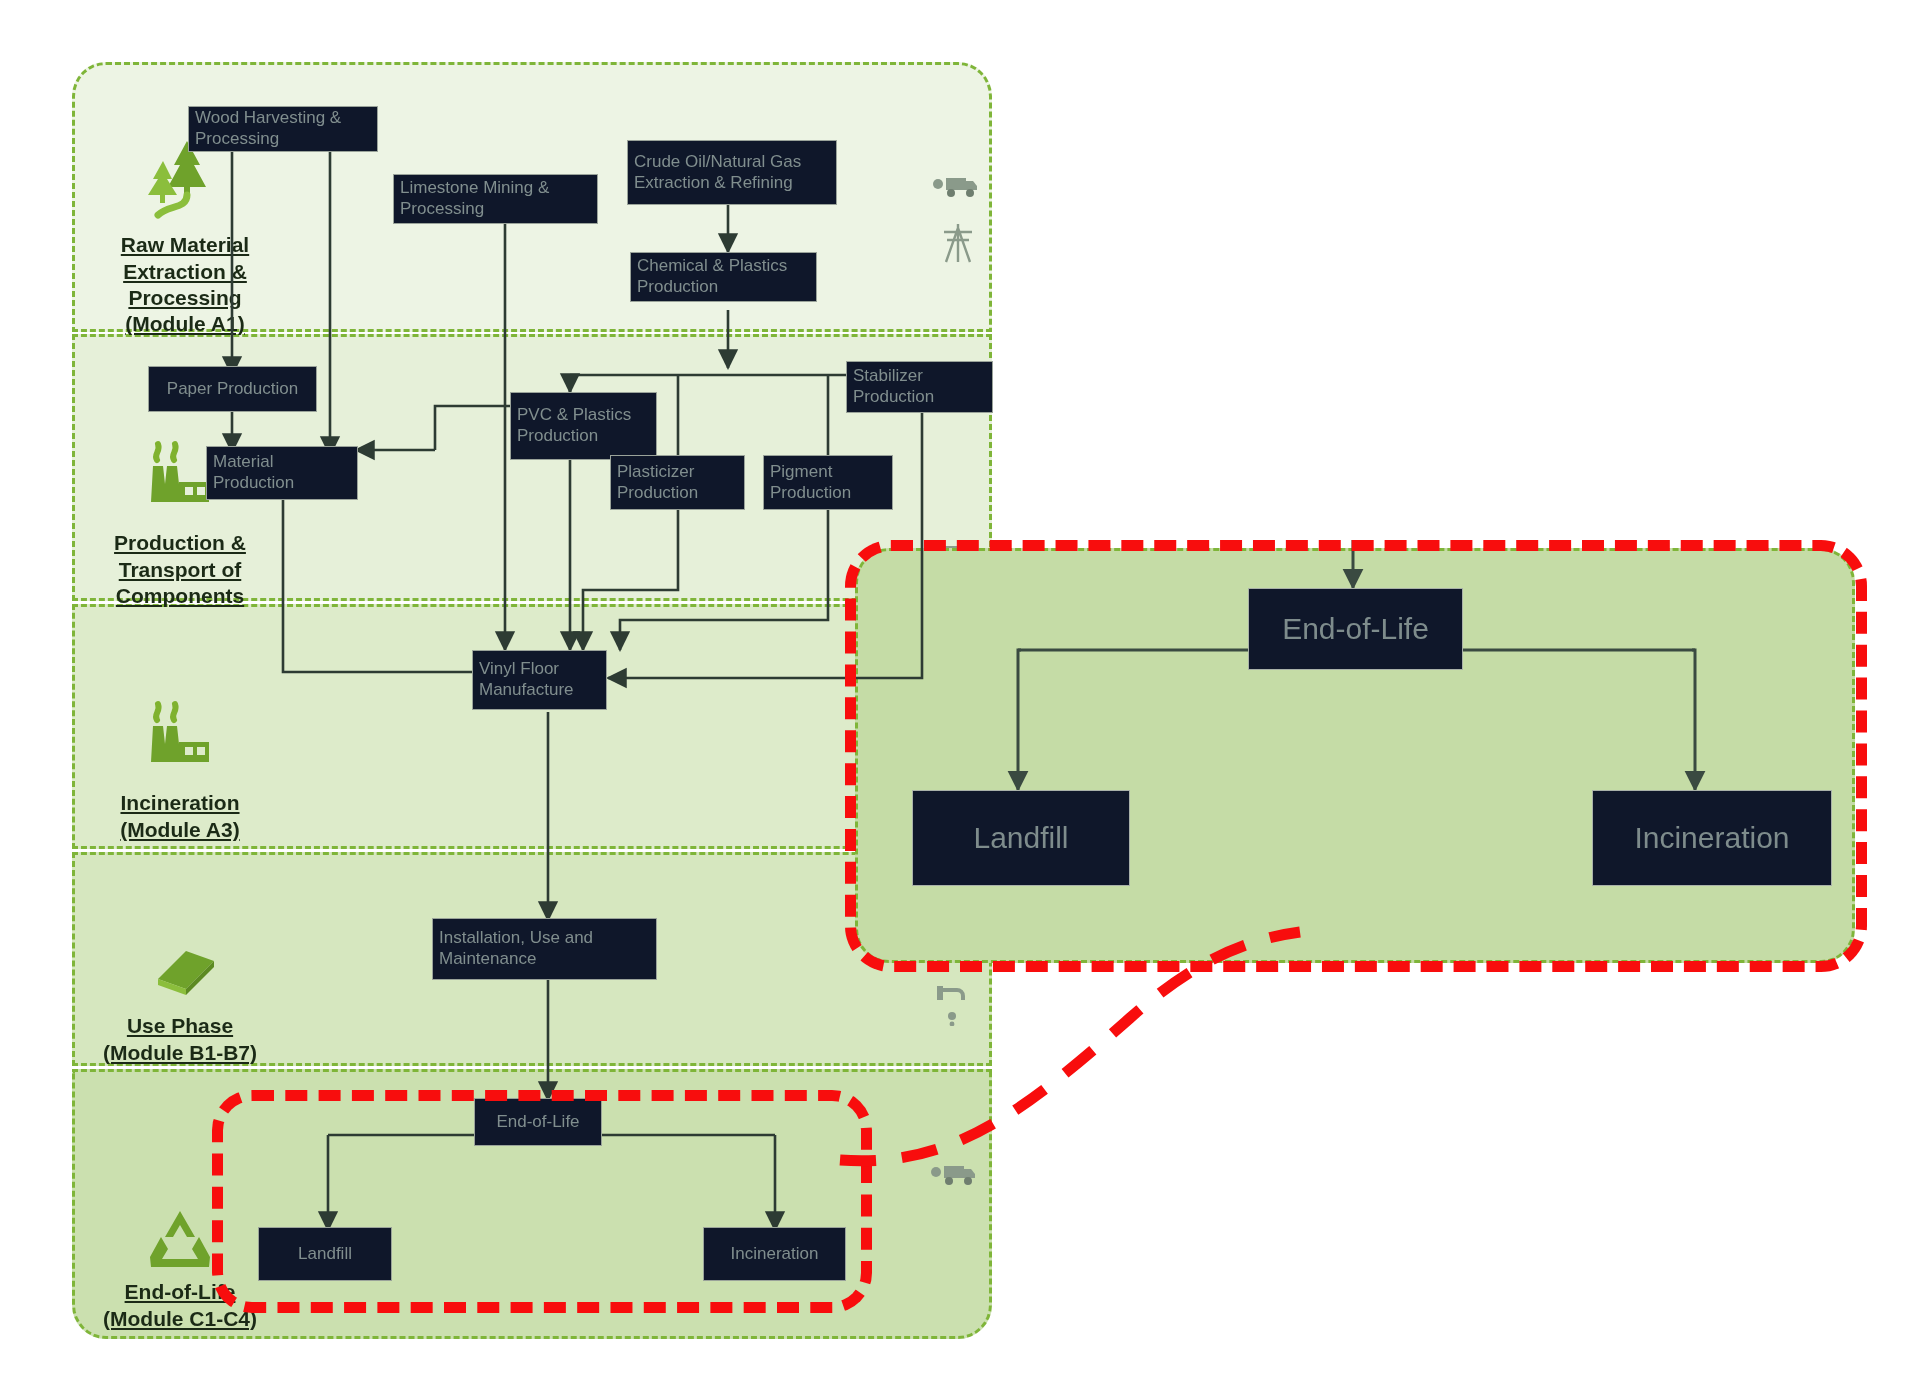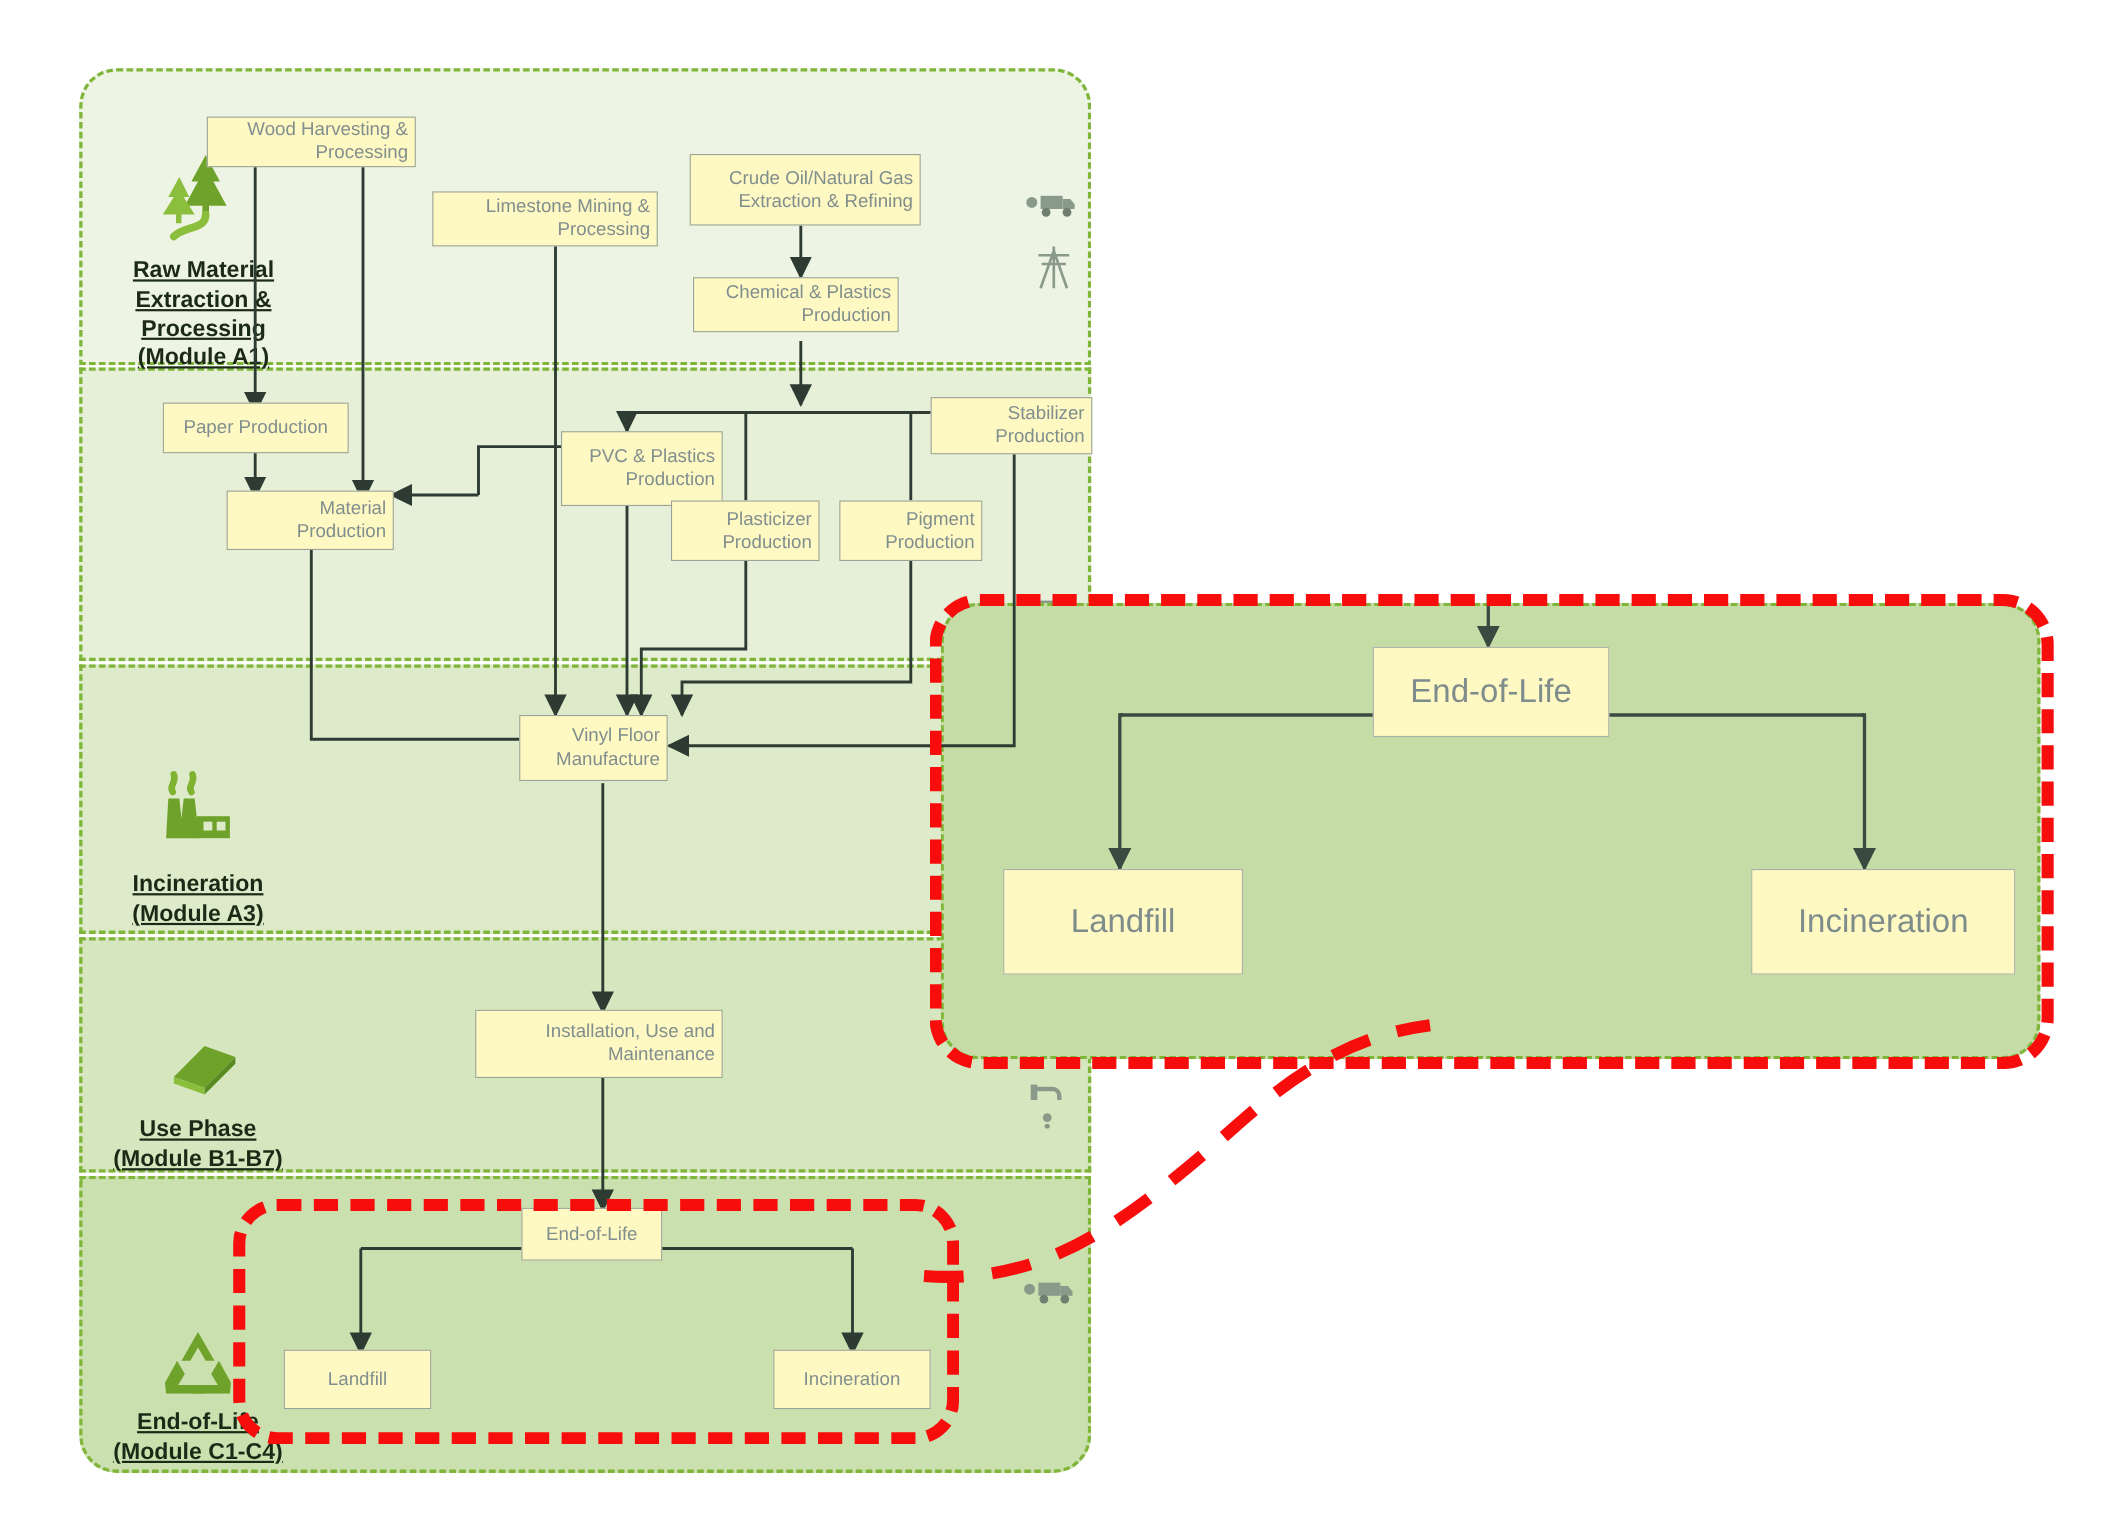--- a/index.html
+++ b/index.html
@@ -20,23 +20,23 @@
            background:#D6E7BF;}
   .band-c{ left:72px;  top:1069px;width:920px; height:270px;
            background:#CBE0AF; border-radius:0 0 34px 34px;}
 
   
   .stage-label{position:absolute;text-align:center;color:#1b2a16;
                font-size:21px;font-weight:bold;line-height:1.25;width:170px;text-decoration:underline;}
   .stage-icon{display:block;margin:0 auto 6px auto;}
 
   
-  .node{position:absolute;background:#fef9c3;border:1.6px solid #9aa39a;
+  .node{position:absolute;background:#0f172a;border:1.6px solid #9aa39a;
         box-sizing:border-box;display:flex;align-items:center;
-        justify-content:center;text-align:right;color:#808e8e;
+        justify-content:center;text-align:left;color:#808e8e;
         font-size:17px;line-height:1.22;padding:3px 6px;}
 
   .node.big{font-size:30px;color:#7e8c8c;border:1.8px solid #a9b1a9;}
 
   
   #wires{position:absolute;left:0;top:0;width:1920px;height:1387px;
          pointer-events:none;}
 
   
   .callout-panel{position:absolute;left:855px;top:548px;width:1000px;height:415px;
@@ -70,20 +70,35 @@
         <path d="M17 26 L26 44 H21 L31 60 H19 V68 H14 V60 H2 L12 44 H7 Z" fill="#8BBE3C"></path>
         <path d="M41 60 C41 74 22 70 12 80" stroke="#8BBE3C" stroke-width="7" fill="none" stroke-linecap="round"></path>
       </svg>
     </span>
     <span>Raw Material</span><br>
     <span>Extraction &amp;</span><br>
     <span>Processing</span><br>
     <span>(Module A1)</span>
   </div>
 
+  <div class="stage-label" style="left:95px;top:440px;">
+    <span class="stage-icon">
+      <svg width="78" height="78" viewBox="0 0 78 78">
+        <path d="M16 20 C12 14 20 12 17 4" stroke="#7FB22E" stroke-width="6" fill="none" stroke-linecap="round"></path>
+        <path d="M33 20 C29 14 37 12 34 4" stroke="#7FB22E" stroke-width="6" fill="none" stroke-linecap="round"></path>
+        <path d="M10 62 L12 26 H22 L24 44 L26 26 H36 L40 62 Z" fill="#6FA22B"></path>
+        <rect x="38" y="42" width="30" height="20" fill="#6FA22B"></rect>
+        <rect x="44" y="47" width="8" height="8" fill="#E6F0D9"></rect>
+        <rect x="56" y="47" width="8" height="8" fill="#E6F0D9"></rect>
+      </svg>
+    </span>
+    <span>Production &amp;</span><br>
+    <span>Transport of</span><br>
+    <span>Components</span>
+  </div>
 
   <div class="stage-label" style="left:95px;top:700px;">
     <span class="stage-icon">
       <svg width="78" height="78" viewBox="0 0 78 78">
         <path d="M16 20 C12 14 20 12 17 4" stroke="#7FB22E" stroke-width="6" fill="none" stroke-linecap="round"></path>
         <path d="M33 20 C29 14 37 12 34 4" stroke="#7FB22E" stroke-width="6" fill="none" stroke-linecap="round"></path>
         <path d="M10 62 L12 26 H22 L24 44 L26 26 H36 L40 62 Z" fill="#6FA22B"></path>
         <rect x="38" y="42" width="30" height="20" fill="#6FA22B"></rect>
         <rect x="44" y="47" width="8" height="8" fill="#DDEBCA"></rect>
         <rect x="56" y="47" width="8" height="8" fill="#DDEBCA"></rect>

